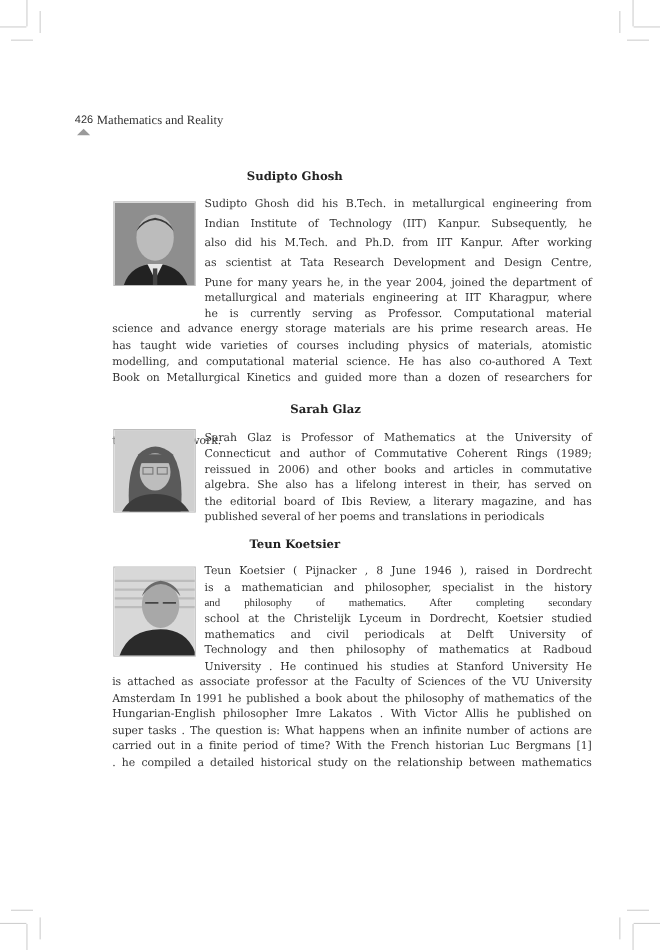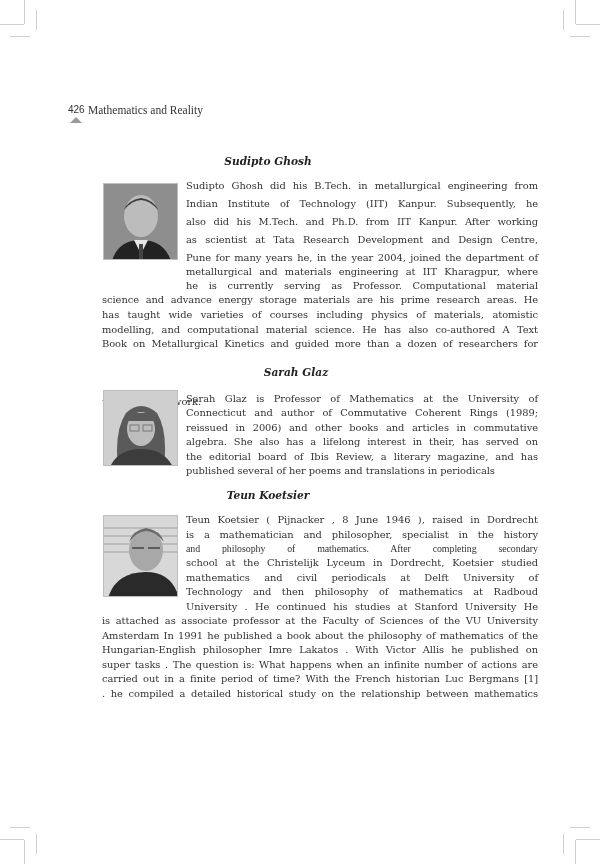--- a/index.html
+++ b/index.html
@@ -6,21 +6,21 @@
   body { width:600px; height:864px; background:#ffffff; position:relative; overflow:hidden;
          font-family:"DejaVu Serif", "Liberation Serif", serif; color:#2a2a2a; }
   .crop { position:absolute; background:#cfcfcf; }
   .hdr { position:absolute; left:68px; top:104px; height:22px; }
   .pgnum { position:absolute; left:0; top:0; font-family:"Liberation Sans", sans-serif; font-size:10px; color:#333; }
   .pgmark { position:absolute; left:2px; top:13px; width:0; height:0;
             border-left:6px solid transparent; border-right:6px solid transparent; border-bottom:6px solid #9a9a9a; }
   .runtitle { position:absolute; left:20px; top:0; white-space:nowrap; font-family:"Liberation Serif", serif;
               font-size:11.5px; color:#333; }
   .sec-title { position:absolute; left:0; width:536px; text-align:center; font-weight:bold;
-               font-size:10.6px; color:#222; font-family:"DejaVu Serif", serif;font-style:italic; }
+               font-size:10.6px; color:#222; font-family:"DejaVu Serif", serif; }
   .photo { position:absolute; left:103px; width:75px; border:1px solid #bdbdbd; box-sizing:border-box; overflow:hidden; }
   .line { position:absolute; font-size:9.9px; line-height:12px; white-space:nowrap; letter-spacing:-0.05px; color:#333;
           font-family:"DejaVu Serif", serif; text-align:justify; text-align-last:justify; }
   .line.last { text-align-last:left; }
   .wide { left:102px; width:436px; }
   .narrow { left:186px; width:352px; }
 </style>
 </head>
 <body>
 

